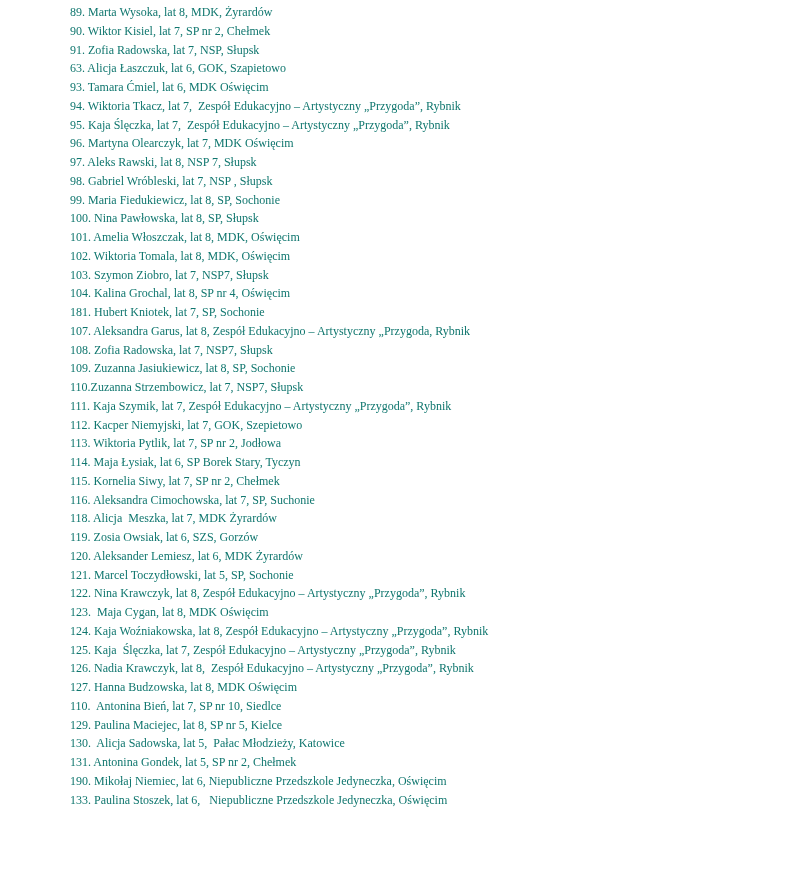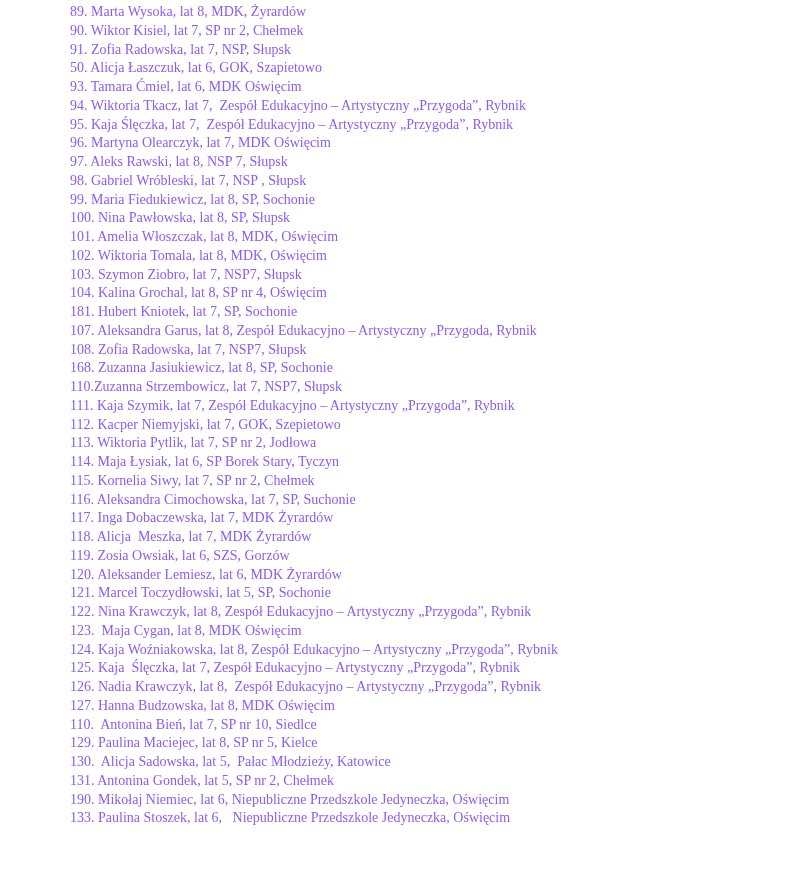--- a/index.html
+++ b/index.html
@@ -10,62 +10,61 @@
   .page {
     width: 800px;
     height: 871px;
     background: #ffffff;
     overflow: hidden;
     box-sizing: border-box;
     padding: 3px 0 0 70px;
   }
   .list {
     font-family: "Liberation Serif", "DejaVu Serif", serif;
-    font-size: 14px;
+    font-size: 12px;
     line-height: 18.75px;
-    color: #8b5cf6;
+    color: #0f766e;
   }
   .list .line {
     white-space: pre;       
     height: 18.75px;
   }
 </style>
 </head>
 <body>
 
 <div class="page">
   <div class="list">
       <div class="line">89. Marta Wysoka, lat 8, MDK, Żyrardów</div>
       <div class="line">90. Wiktor Kisiel, lat 7, SP nr 2, Chełmek</div>
       <div class="line">91. Zofia Radowska, lat 7, NSP, Słupsk</div>
-      <div class="line">50. Alicja Łaszczuk, lat 6, GOK, Szapietowo</div>
+      <div class="line">63. Alicja Łaszczuk, lat 6, GOK, Szapietowo</div>
       <div class="line">93. Tamara Ćmiel, lat 6, MDK Oświęcim</div>
       <div class="line">94. Wiktoria Tkacz, lat 7,  Zespół Edukacyjno – Artystyczny „Przygoda”, Rybnik</div>
       <div class="line">95. Kaja Ślęczka, lat 7,  Zespół Edukacyjno – Artystyczny „Przygoda”, Rybnik</div>
       <div class="line">96. Martyna Olearczyk, lat 7, MDK Oświęcim</div>
       <div class="line">97. Aleks Rawski, lat 8, NSP 7, Słupsk</div>
       <div class="line">98. Gabriel Wróbleski, lat 7, NSP , Słupsk</div>
       <div class="line">99. Maria Fiedukiewicz, lat 8, SP, Sochonie</div>
       <div class="line">100. Nina Pawłowska, lat 8, SP, Słupsk</div>
       <div class="line">101. Amelia Włoszczak, lat 8, MDK, Oświęcim</div>
       <div class="line">102. Wiktoria Tomala, lat 8, MDK, Oświęcim</div>
       <div class="line">103. Szymon Ziobro, lat 7, NSP7, Słupsk</div>
       <div class="line">104. Kalina Grochal, lat 8, SP nr 4, Oświęcim</div>
       <div class="line">181. Hubert Kniotek, lat 7, SP, Sochonie</div>
       <div class="line">107. Aleksandra Garus, lat 8, Zespół Edukacyjno – Artystyczny „Przygoda, Rybnik</div>
       <div class="line">108. Zofia Radowska, lat 7, NSP7, Słupsk</div>
-      <div class="line">168. Zuzanna Jasiukiewicz, lat 8, SP, Sochonie</div>
+      <div class="line">109. Zuzanna Jasiukiewicz, lat 8, SP, Sochonie</div>
       <div class="line">110.Zuzanna Strzembowicz, lat 7, NSP7, Słupsk</div>
       <div class="line">111. Kaja Szymik, lat 7, Zespół Edukacyjno – Artystyczny „Przygoda”, Rybnik</div>
       <div class="line">112. Kacper Niemyjski, lat 7, GOK, Szepietowo</div>
       <div class="line">113. Wiktoria Pytlik, lat 7, SP nr 2, Jodłowa</div>
       <div class="line">114. Maja Łysiak, lat 6, SP Borek Stary, Tyczyn</div>
       <div class="line">115. Kornelia Siwy, lat 7, SP nr 2, Chełmek</div>
       <div class="line">116. Aleksandra Cimochowska, lat 7, SP, Suchonie</div>
-      <div class="line">117. Inga Dobaczewska, lat 7, MDK Żyrardów</div>
       <div class="line">118. Alicja  Meszka, lat 7, MDK Żyrardów</div>
       <div class="line">119. Zosia Owsiak, lat 6, SZS, Gorzów</div>
       <div class="line">120. Aleksander Lemiesz, lat 6, MDK Żyrardów</div>
       <div class="line">121. Marcel Toczydłowski, lat 5, SP, Sochonie</div>
       <div class="line">122. Nina Krawczyk, lat 8, Zespół Edukacyjno – Artystyczny „Przygoda”, Rybnik</div>
       <div class="line">123.  Maja Cygan, lat 8, MDK Oświęcim</div>
       <div class="line">124. Kaja Woźniakowska, lat 8, Zespół Edukacyjno – Artystyczny „Przygoda”, Rybnik</div>
       <div class="line">125. Kaja  Ślęczka, lat 7, Zespół Edukacyjno – Artystyczny „Przygoda”, Rybnik</div>
       <div class="line">126. Nadia Krawczyk, lat 8,  Zespół Edukacyjno – Artystyczny „Przygoda”, Rybnik</div>
       <div class="line">127. Hanna Budzowska, lat 8, MDK Oświęcim</div>

